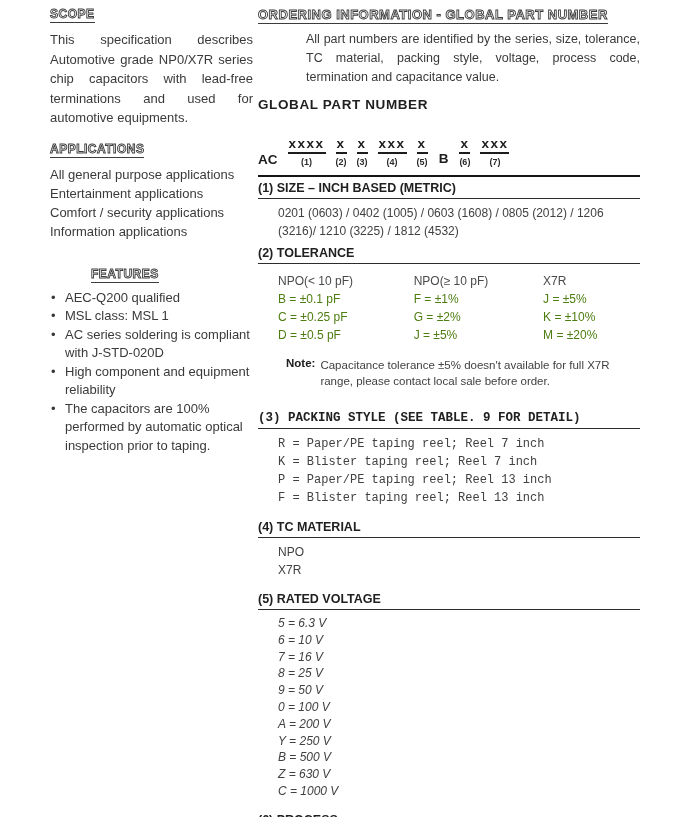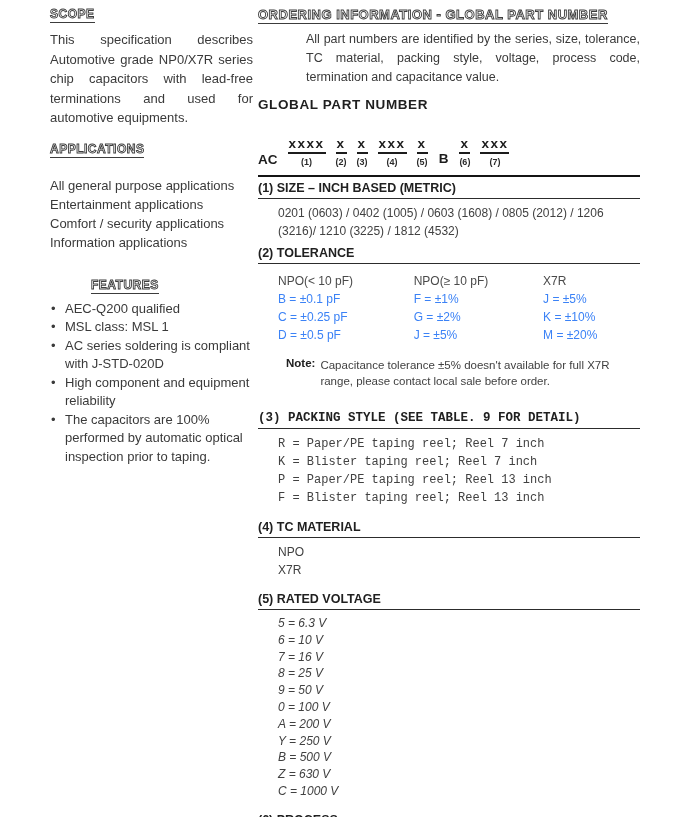--- a/index.html
+++ b/index.html
@@ -23,21 +23,21 @@
   .outline-head.big { font-size:13px; }
 
   
   .col-left  { position:absolute; left:50px;  top:4px; width:203px; }
   .col-right { position:absolute; left:258px; top:5px; width:382px; }
 
   
   .scope-body { margin-top:7px; font-size:13px; line-height:19.5px; text-align:justify; color:#3a3a3a; }
   .apps-title { margin-top:14px; }
   .app-item   { font-size:13px; line-height:19px; color:#3a3a3a; }
-  .apps-list  { margin-top:18px; }
+  .apps-list  { margin-top:7px; }
   .features-title { margin-top:26px;margin-left:41px; }
   .feat-list  { margin-top:6px; }
   .feat-item  { position:relative; padding-left:15px; font-size:13px; line-height:18.5px; color:#3a3a3a; }
   .feat-item + .feat-item { margin-top:0px; }
   .feat-item::before { content:"\2022"; position:absolute; left:1px; top:0; color:#3a3a3a; }
 
   
   .intro { margin-top:6px; font-size:12.5px; line-height:19px; text-align:justify; color:#3a3a3a;margin-left:48px; }
   .gpn-title { margin-top:10px; font-size:13.5px; font-weight:700; letter-spacing:0.6px; color:#1f1f1f; }
 
@@ -56,21 +56,21 @@
 
   .mt-sec1 { margin-top:4px; }
   .sec1-body { margin-top:5px; }
   .mt-sec2 { margin-top:6px; }
 
   .tol-table { margin-top:8px; display:flex;gap:44px; }
   .tol-col { display:flex; flex-direction:column; }
   .tol-col-1 { width:104px; }
   .tol-col-2 { width:97px; }
   .tol-col-3 { width:110px; }
-  .tol-cell { font-size:12px; line-height:18px; color:#3b82f6; }
+  .tol-cell { font-size:12px; line-height:18px; color:#4d7c0f; }
   .tol-header { color:#4a4a4a; }
 
   .note-row { margin-top:13px; display:flex; padding-left:8px; }
   .note-label { font-size:11.5px; font-weight:700; color:#202020; white-space:nowrap; margin-right:5px; }
   .note-text { font-size:11.5px; line-height:16px; color:#414141; width:312px; }
 
   .mt-sec3 { margin-top:22px;font-family:Liberation Mono, monospace; }
   .sec3-body { margin-top:6px; }
   .mt-sec4 { margin-top:13px; }
   .sec4-body { margin-top:5px; }

